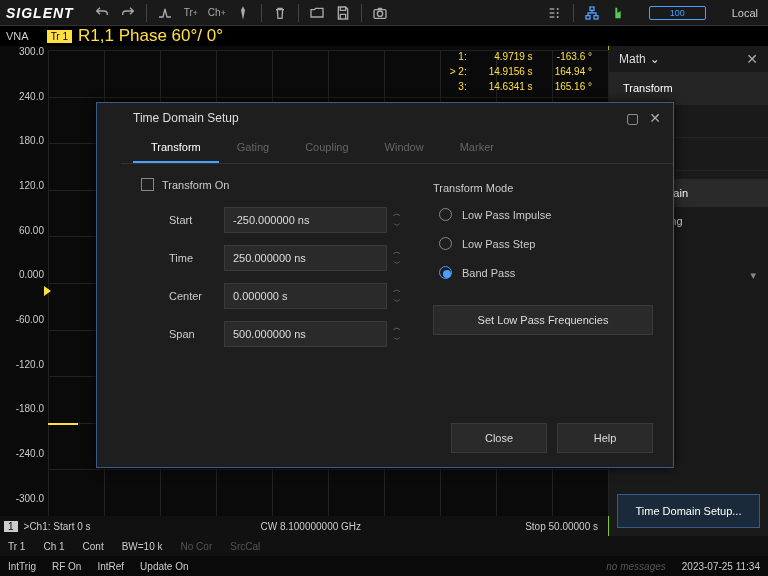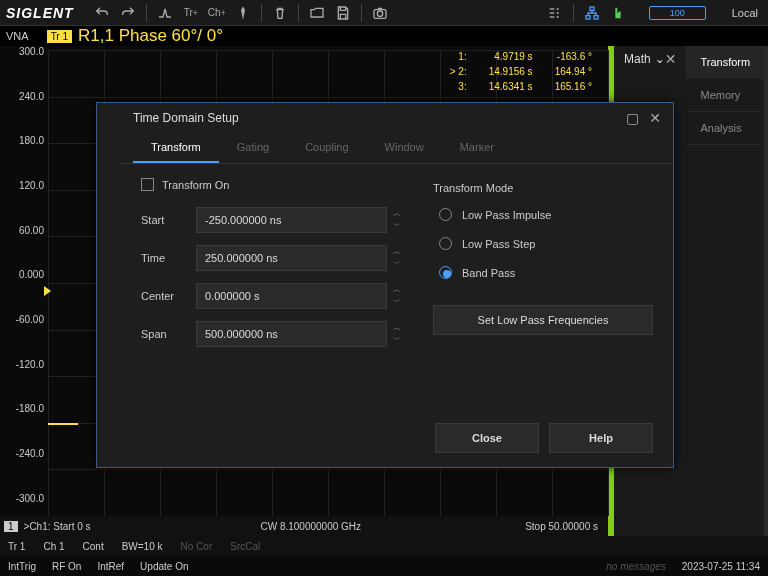--- a/index.html
+++ b/index.html
@@ -30,21 +30,21 @@
   .trace { position: absolute; left: 48px; height: 2px; background: #ffe040; }
   .xaxis { position: absolute; bottom: 0; left: 0; right: 0; height: 20px; display: flex; align-items: center; background: #111; padding: 0 4px; }
   .xl { flex: 1; color: #ccc; font-size: 10px; }
   .xc { flex: 1; text-align: center; color: #ccc; font-size: 10px; }
   .xr { flex: 1; text-align: right; color: #ccc; font-size: 10px; padding-right: 6px; }
   .ch-badge { background: #ccc; color: #000; padding: 0 4px; margin-right: 6px; font-size: 10px; }
   
   .markers { position: absolute; top: 2px; right: 4px; font-size: 10px; color: #ffe040; }
   .markers table td { padding: 1px 10px; text-align: right; }
   
-  .sidepanel { width: 160px; background: #1a1a1a; display: flex; border-left: 6px solid #84cc16; }
+  .sidepanel { width: 160px; background: #1a1a1a; display: flex; flex-direction: column; border-left: 1px solid #84cc16; }
   .sp-head { display: flex; align-items: center; height: 26px; padding: 0 10px; color: #ddd; font-size: 12px; }
   .sp-close { margin-left: auto; color: #aaa; cursor: pointer; font-size: 14px; }
   .sp-tabs { display: flex; flex-direction: column; }
   .sp-tab { padding: 10px 14px; color: #888; font-size: 11px; cursor: pointer; border-bottom: 1px solid #252525; }
   .sp-tab.active { color: #fff; background: #252525; }
   .sp-sub { padding: 8px 14px; color: #ccc; font-size: 11px; cursor: pointer; }
   .sp-sub.active { color: #fff; background: #2a2a2a; }
   .sp-chev { margin-left: auto; color: #888; padding: 6px 12px; }
   .sp-action { margin: auto 8px 8px 8px; border: 1px solid #3a5a8a; background: #1a2a3a; color: #fff; text-align: center; padding: 10px 4px; font-size: 11px; cursor: pointer; }
   
@@ -54,32 +54,32 @@
   .dlg-title-icons span { cursor: pointer; color: #aaa; font-size: 14px; }
   .dlg-tabs { display: flex; border-bottom: 1px solid #333; padding: 0 12px; }
   .dlg-tab { padding: 8px 18px; color: #666; font-size: 11px; cursor: pointer; }
   .dlg-tab.active { color: #fff; border-bottom: 2px solid #4a9eff; }
   .dlg-body { padding: 14px 20px; display: flex; gap: 30px; }
   .dlg-left { flex: 1; }
   .dlg-right { width: 220px; }
   .chk { display: flex; align-items: center; gap: 8px; margin-bottom: 16px; color: #ccc; font-size: 11px; cursor: pointer; }
   .chk-box { width: 13px; height: 13px; border: 1px solid #888; }
   .fld { display: flex; align-items: center; margin-bottom: 12px; }
-  .fld-lbl { width: 55px; color: #ccc; font-size: 11px; }
+  .fld-lbl { width: 55px; color: #ccc; font-size: 11px; margin-left: 28px; }
   .fld-inp { flex: 1; background: #2a2a2a; border: 1px solid #3a3a3a; padding: 6px 8px; color: #ddd; font-size: 11px; position: relative; }
   .spinner { display: flex; flex-direction: column; margin-left: 4px; }
   .spinner span { color: #888; font-size: 8px; line-height: 8px; cursor: pointer; padding: 2px;}
   .mode-lbl { color: #ccc; font-size: 11px; margin-bottom: 14px; margin-top: 4px; }
   .radio { display: flex; align-items: center; gap: 10px; margin-bottom: 16px; color: #ccc; font-size: 11px; cursor: pointer; padding-left: 6px;}
   .radio-circ { width: 13px; height: 13px; border: 1.5px solid #888; border-radius: 50%; position: relative; }
   .radio.sel .radio-circ { border-color: #4a9eff; }
   .radio.sel .radio-circ::after { content: ''; position: absolute; left: 2.5px; top: 2.5px; width: 8px; height: 8px; background: #4a9eff; border-radius: 50%; }
   .btn { background: #2a2a2a; border: 1px solid #3a3a3a; color: #ddd; padding: 8px 14px; font-size: 11px; cursor: pointer; text-align: center; }
   .dlg-foot { position: absolute; bottom: 14px; right: 20px; display: flex; gap: 10px; }
-  .dlg-foot .btn { width: 104px; font-weight: bold; }
+  .dlg-foot .btn { width: 96px; }
   
   .statusbar1 { position: absolute; bottom: 20px; left: 0; right: 0; height: 20px; background: #111; display: flex; align-items: center; padding: 0 8px; gap: 18px; color: #ccc; font-size: 10px; }
   .statusbar1 .dim { color: #555; }
   .statusbar2 { position: absolute; bottom: 0; left: 0; right: 0; height: 20px; background: #0a0a0a; display: flex; align-items: center; padding: 0 8px; gap: 16px; color: #ccc; font-size: 10px; }
   .statusbar2 .msg { flex: 1; text-align: right; color: #555; font-style: italic; }
 </style>
 </head>
 <body>
 
 <div class="titlebar">

